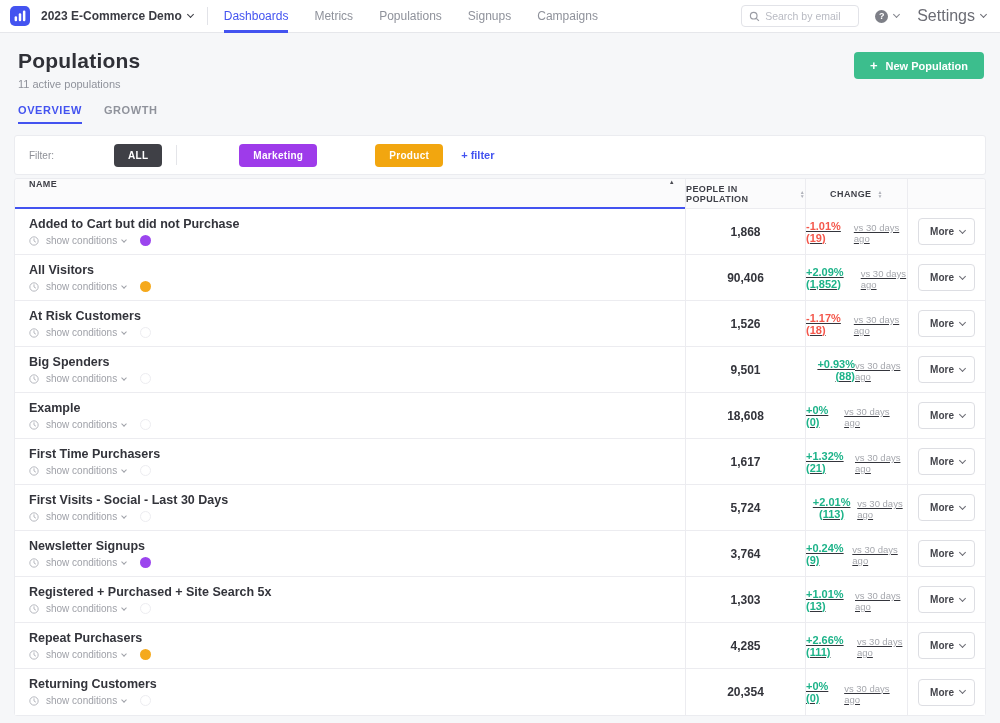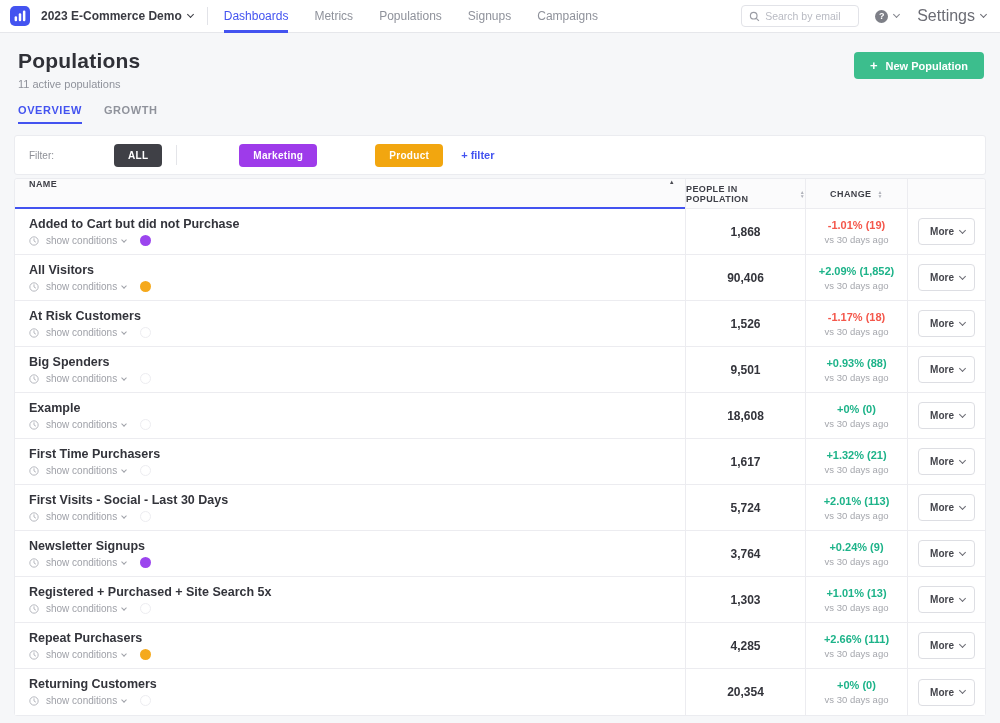--- a/index.html
+++ b/index.html
@@ -57,21 +57,21 @@
   .row:last-child { border-bottom:none; }
   .cell-name { flex:1 1 auto; padding:8px 0 0 14px; }
   .pop-name { font-size:12.5px; font-weight:bold; color:#33343b; }
   .conditions { display:flex; align-items:center; margin-top:4px; }
   .clock { width:10px; height:10px; flex:0 0 auto; }
   .cond-label { font-size:10px; color:#9fa1a8; margin-left:7px; cursor:pointer; }
   .cond-chev { width:4px; height:4px; border-right:1.3px solid #9fa1a8; border-bottom:1.3px solid #9fa1a8; transform:rotate(45deg); display:inline-block; margin-left:5px; margin-top:-2px; }
   .dot { width:11px; height:11px; border-radius:50%; margin-left:14px; }
   .dot.empty { background:transparent; border:1px solid #ededf1; }
   .cell-people { width:120px; flex:0 0 auto; display:flex; align-items:center; justify-content:center; border-left:1px solid #ececf0; font-size:12px; font-weight:bold; color:#33343b; }
-  .cell-change { width:102px; flex:0 0 auto; display:flex; flex-direction:column; align-items:center; justify-content:center; border-left:1px solid #ececf0; }
+  .cell-change { width:102px; flex:0 0 auto; display:flex; flex-direction:row; align-items:center; justify-content:center; border-left:1px solid #ececf0;text-decoration:underline; }
   .change-val { font-size:11px; font-weight:bold; }
   .change-sub { font-size:9.5px; color:#a5a7ad; margin-top:3px; }
   .cell-more { width:78px; flex:0 0 auto; display:flex; align-items:center; justify-content:center; border-left:1px solid #ececf0; }
   .more-btn { background:#fff; border:1px solid #dddee3; border-radius:4px; font-size:10px; font-weight:bold; color:#44454c; padding:7px 9px 7px 11px; cursor:pointer; display:flex; align-items:center; font-family:"Liberation Sans", sans-serif; }
   .more-btn .chev { margin-left:6px; color:#6b6c74; }
 
   
   .archived { display:flex; align-items:center; padding:13px 0 0 18px; }
 </style>
 </head>
@@ -343,21 +343,21 @@
                   <path d="M6 3.3 L6 6 L7.9 7.2" stroke="#b6b8bf" stroke-width="1.2" fill="none" stroke-linecap="round"></path>
                 </svg>
               </span>
               <span class="cond-label">show conditions</span>
               <i class="cond-chev"></i>
               <span class="dot empty"></span>
             </div>
           </div>
           <div class="cell-people">5,724</div>
           <div class="cell-change">
-            <div class="change-val" style="color: rgb(29, 179, 137);">+2.01% (113)</div>
+            <div class="change-val" style="color: rgb(29, 179, 137); text-align: center;">+2.01% (113)</div>
             <div class="change-sub">vs 30 days ago</div>
           </div>
           <div class="cell-more">
             <button class="more-btn">
               <span>More</span>
               <i class="chev"></i>
             </button>
           </div>
         </div>
         <div class="row">

